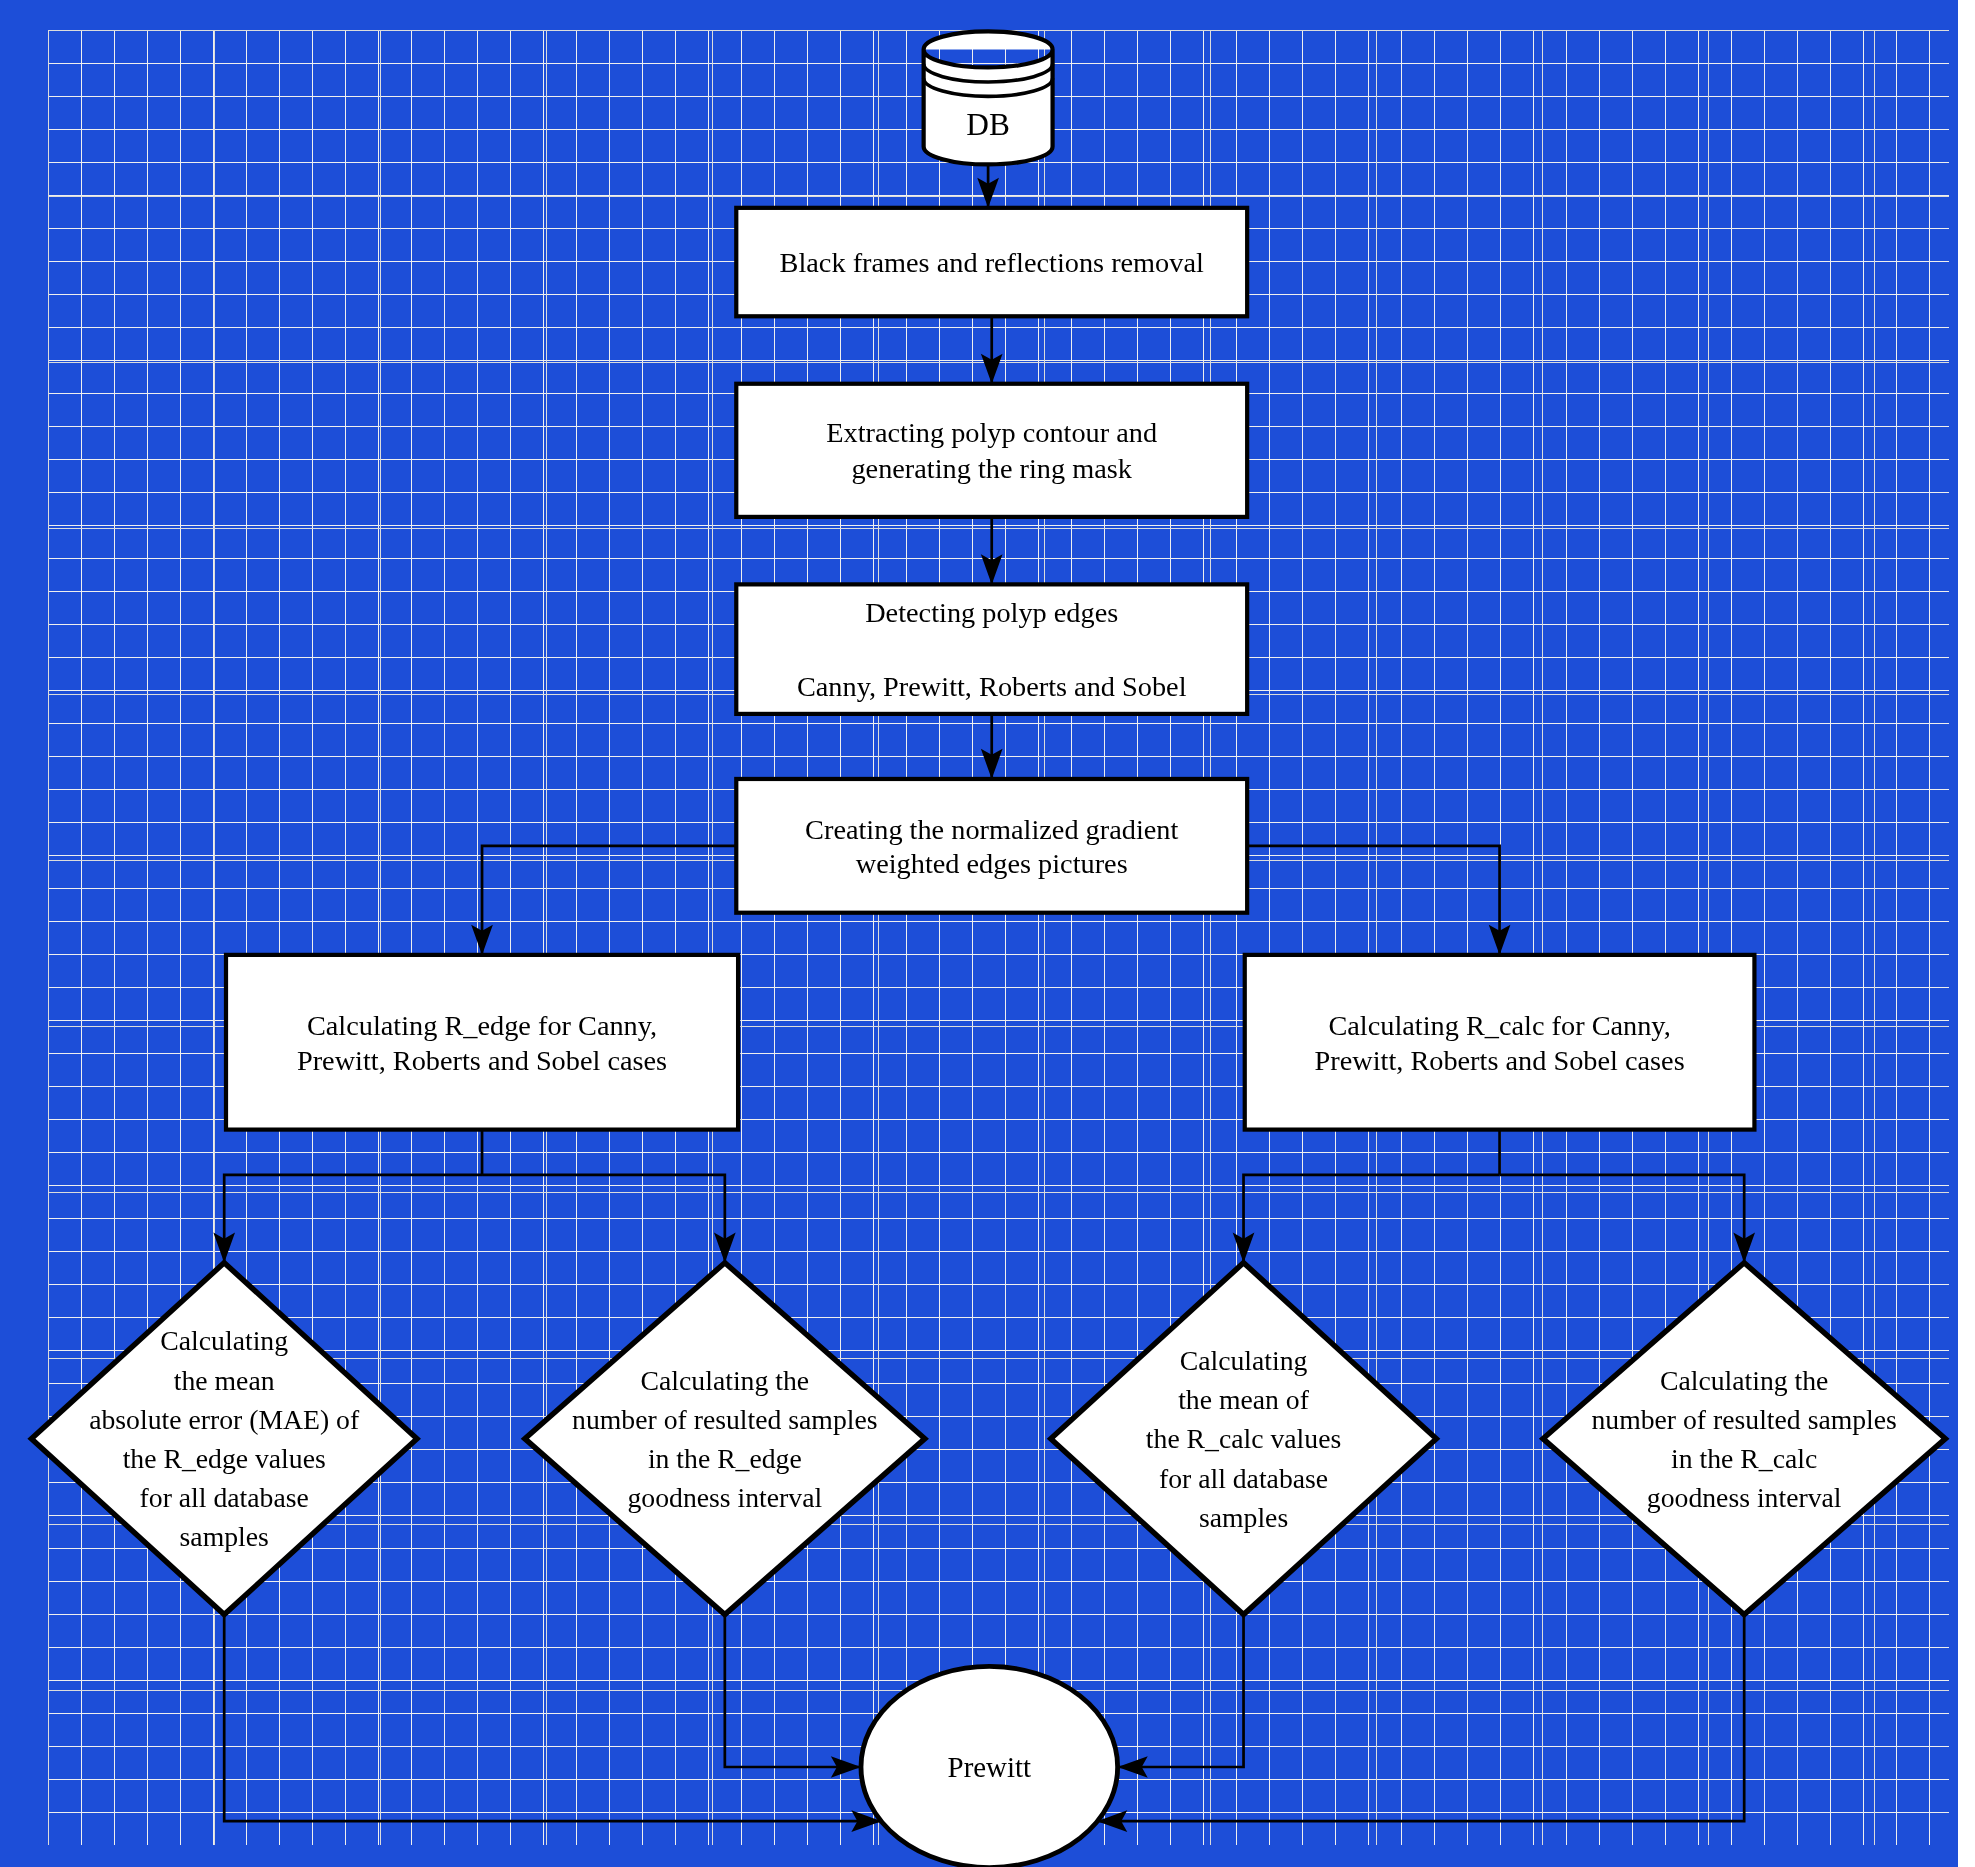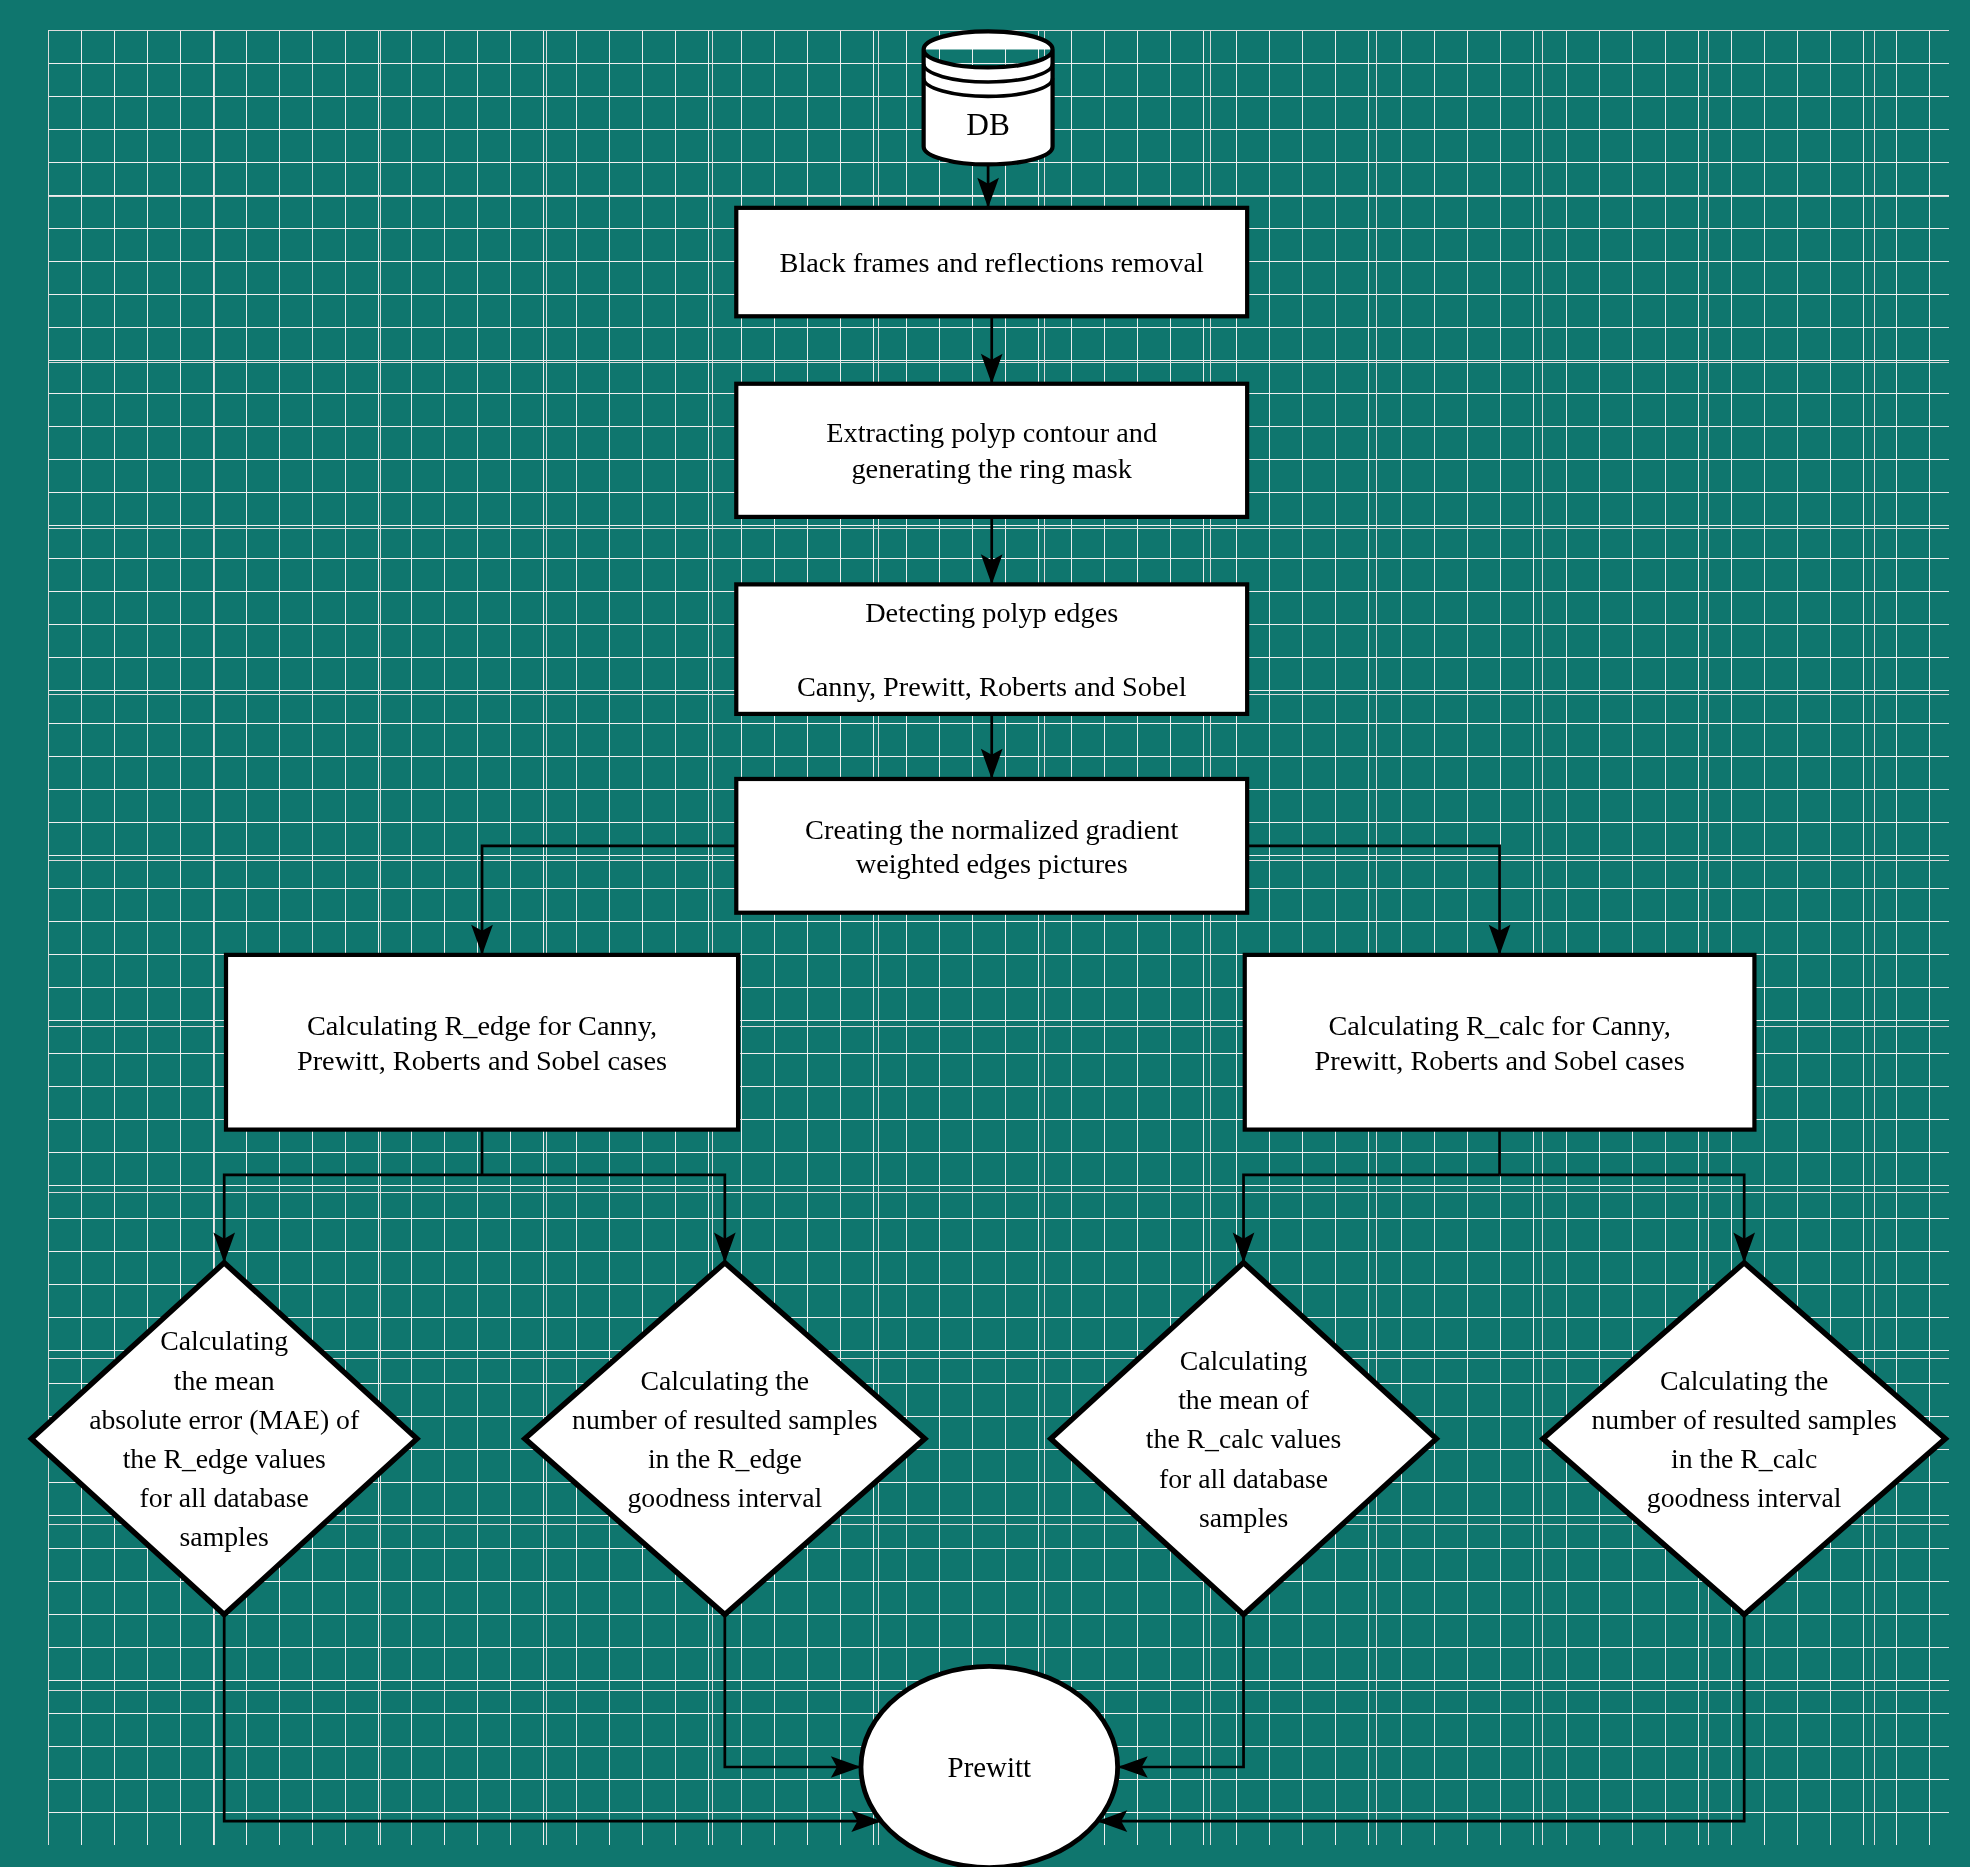--- a/index.html
+++ b/index.html
@@ -1,16 +1,16 @@
 <!DOCTYPE html>
 <html style="font-size:9.6px"><head>
 <meta charset="utf-8">
 <style>
   html,body{margin:0;padding:0;background:#ffffff;}
-  .page{position:relative;width:1958px;height:1867px;background:#0f766e;overflow:hidden;padding-left:12px;}
+  .page{position:relative;width:1958px;height:1867px;background:#1d4ed8;overflow:hidden;}
   .grid{position:absolute;left:48px;top:30px;width:1901px;height:1815px;
     background-image:
       linear-gradient(to right, #dcdcdc 1.2px, transparent 1.2px),
       linear-gradient(to bottom, #dcdcdc 1.2px, transparent 1.2px),
       linear-gradient(to right, #efefef 0.6px, transparent 0.6px),
       linear-gradient(to bottom, #efefef 0.6px, transparent 0.6px);
     background-size:166px 166px,166px 166px,33px 33px,33px 33px;}
   svg.flow{position:absolute;left:0;top:0;width:1975px;height:1867px;}
   svg.flow text{font-family:"Liberation Serif","DejaVu Serif",serif;fill:#000000;}
   .lbl-cylinder{font-size:52px;}

